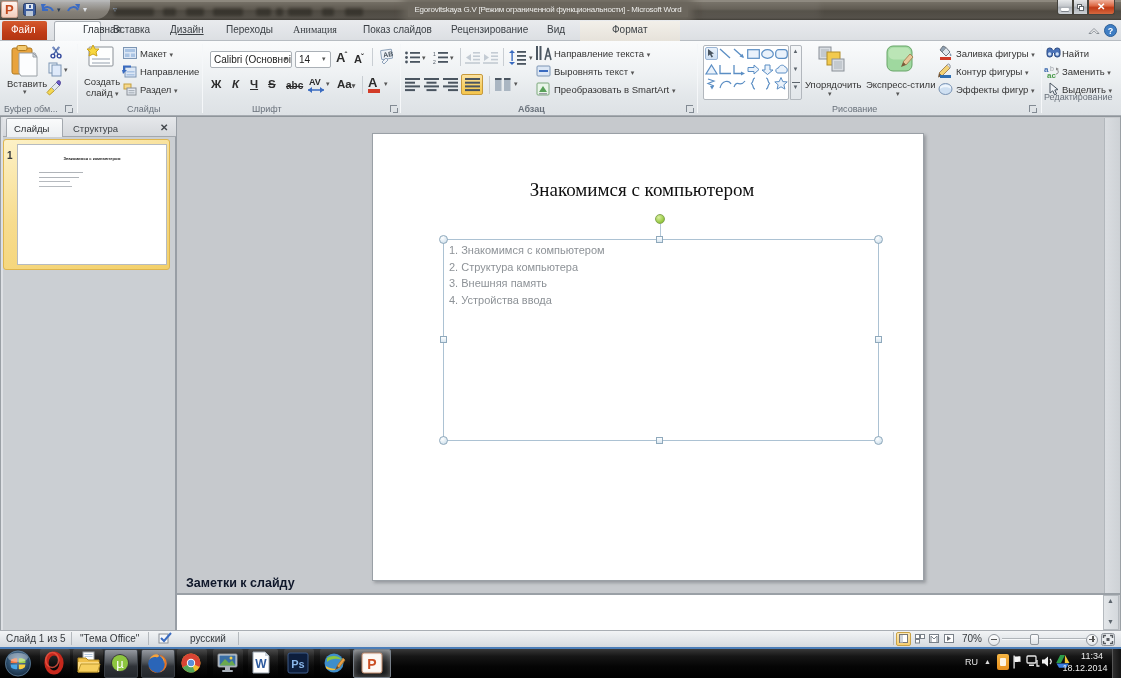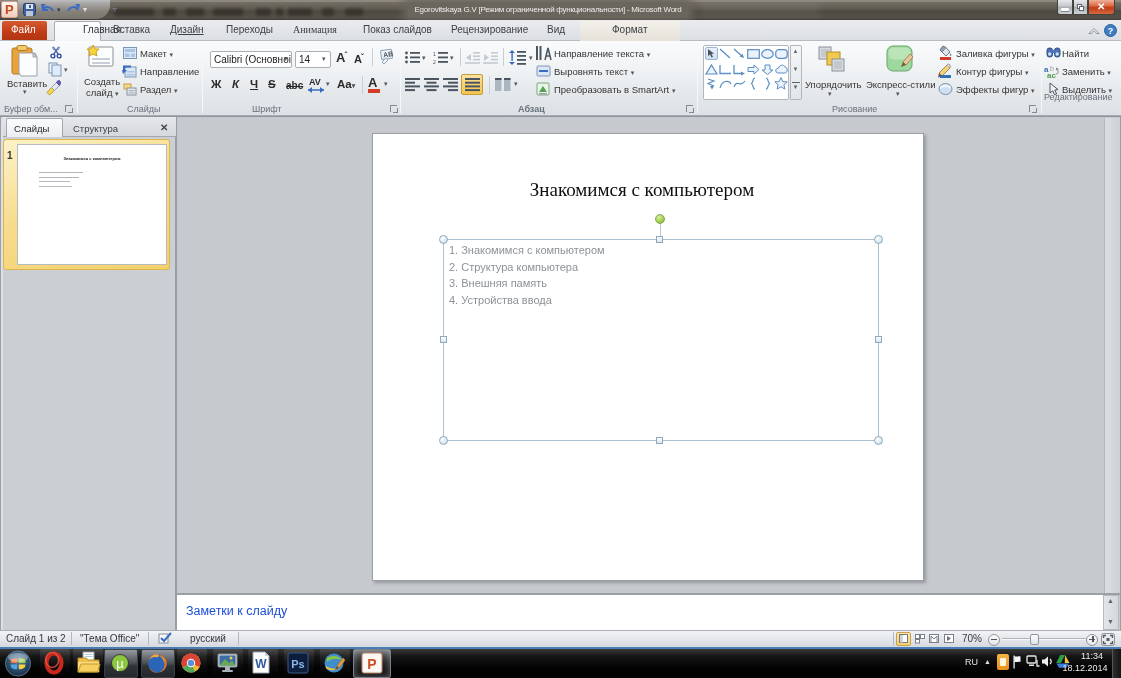--- a/index.html
+++ b/index.html
@@ -454,33 +454,33 @@
 .hnds{position:absolute;width:7px;height:7px;background:linear-gradient(#fdfeff,#d8e6f0);border:1px solid #8fa9bc;}
 </style>
 
 <div class="tx" style="left:449px;top:244px;font-size:11px;color:#8d9297;">1. Знакомимся с компьютером</div>
 <div class="tx" style="left:449px;top:260.5px;font-size:11px;color:#8d9297;">2. Структура компьютера</div>
 <div class="tx" style="left:449px;top:277px;font-size:11px;color:#8d9297;">3. Внешняя память</div>
 <div class="tx" style="left:449px;top:293.5px;font-size:11px;color:#8d9297;">4. Устройства ввода</div>
 
 <div class="a" style="left:177px;top:593px;width:944px;height:2px;background:#9aa0a6;"></div>
 <div class="a" style="left:177px;top:595px;width:926px;height:35px;background:#fff;"></div>
-<div class="tx" style="left:186px;top:604px;font-size:12.5px;color:#1d4ed8;">Заметки к слайду</div>
+<div class="tx" style="left:186px;top:576px;font-size:12.5px;color:#0f172a;font-weight:bold;">Заметки к слайду</div>
 
 <div class="a" style="left:1103px;top:595px;width:16px;height:35px;background:linear-gradient(90deg,#e3e6e9,#d4d8dc);border:1px solid #b5babf;"></div>
 <div class="tx" style="left:1107px;top:597px;font-size:7px;color:#5c646c;">▲</div>
 <div class="tx" style="left:1107px;top:618px;font-size:7px;color:#5c646c;">▼</div>
 <div class="a" style="left:1104px;top:118px;width:17px;height:475px;background:linear-gradient(90deg,#dadde1,#cdd1d5);border-left:1px solid #b2b7bc;"></div>
 
 <div class="a" style="left:0;top:117px;width:1px;height:530px;background:#9aa0a5;"></div>
 <div class="a" style="left:1px;top:117px;width:2px;height:513px;background:#dde0e4;"></div>
 <div class="a" style="left:1120px;top:117px;width:1px;height:530px;background:#9aa0a5;"></div>
 
 <div class="a" style="left:0;top:630px;width:1121px;height:17px;background:linear-gradient(#f2f4f6,#dee2e6 70%,#d6dadf);border-top:1px solid #a9aeb4;"></div>
-<div class="tx" style="left:6px;top:633px;font-size:10px;color:#35393d;">Слайд 1 из 2</div>
+<div class="tx" style="left:6px;top:633px;font-size:10px;color:#35393d;">Слайд 1 из 5</div>
 <div class="a" style="left:71px;top:632px;width:1px;height:13px;background:#b4b9be;"></div>
 <div class="tx" style="left:80px;top:633px;font-size:10px;color:#35393d;">"Тема Office"</div>
 <div class="a" style="left:148px;top:632px;width:1px;height:13px;background:#b4b9be;"></div>
 <svg class="a" style="left:158px;top:632px;" width="14" height="13" viewBox="0 0 14 13">
     <rect x="1" y="2" width="9" height="9" fill="#f5f7f9" stroke="#8a9097"></rect>
     <path d="M3 6 L6 9 L13 1" fill="none" stroke="#3a6bc0" stroke-width="2"></path>
   </svg>
 <div class="tx" style="left:190px;top:633px;font-size:10px;color:#35393d;">русский</div>
 <div class="a" style="left:238px;top:632px;width:1px;height:13px;background:#b4b9be;"></div>
 

